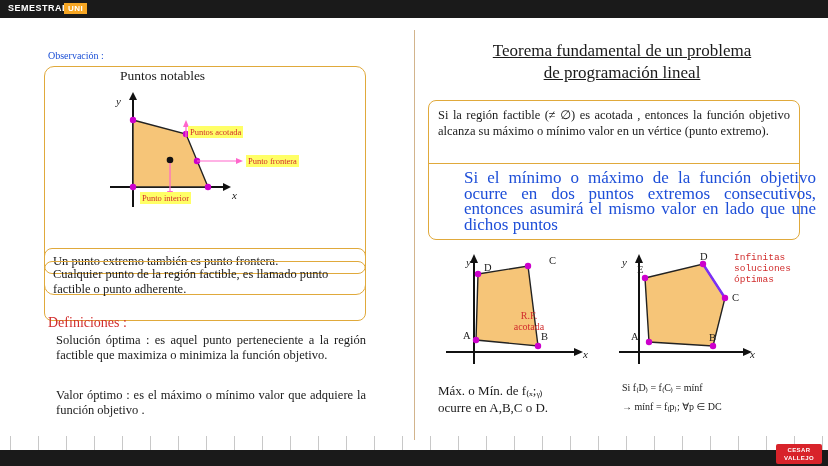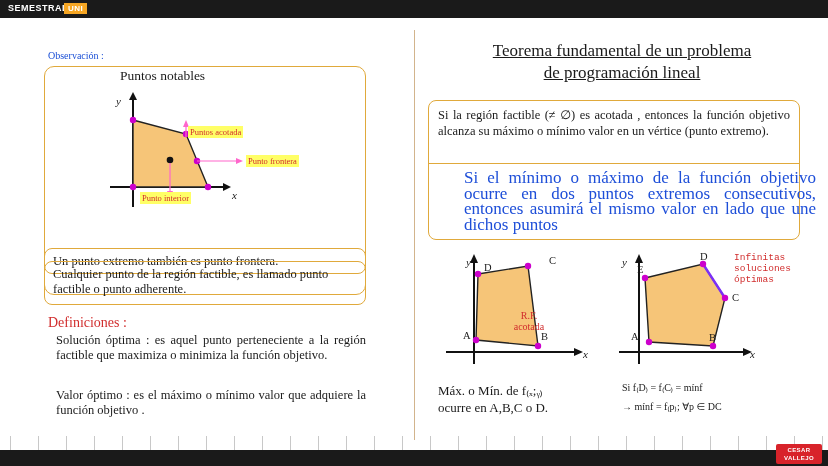--- a/index.html
+++ b/index.html
@@ -78,21 +78,21 @@
     font-family:"Liberation Serif", serif;
     padding:1px 2px; white-space:nowrap;
   }
 
   .statement-box {
     position:absolute; left:44px; width:322px;
     border:1.5px solid #e0a93b; border-radius:8px;
     font-size:12.5px; color:#1a1a1a; padding:5px 8px;
   }
   #st1 { top:248px; height:26px; }
-  #st2 { top:261px; height:44px; }
+  #st2 { top:261px; height:60px; }
 
   #defs-title {
     position:absolute; left:48px; top:315px;
     font-size:14px; color:#d12d2d;
   }
   #def1 {
     position:absolute; left:56px; top:333px; width:310px;
     font-size:12.5px; color:#1a1a1a; line-height:15px; text-align:justify;
   }
   #def2 {

